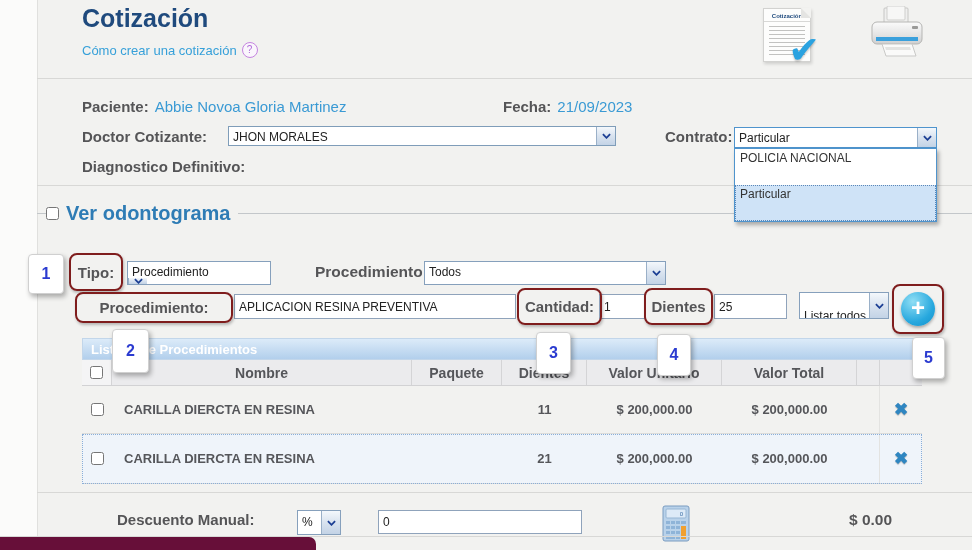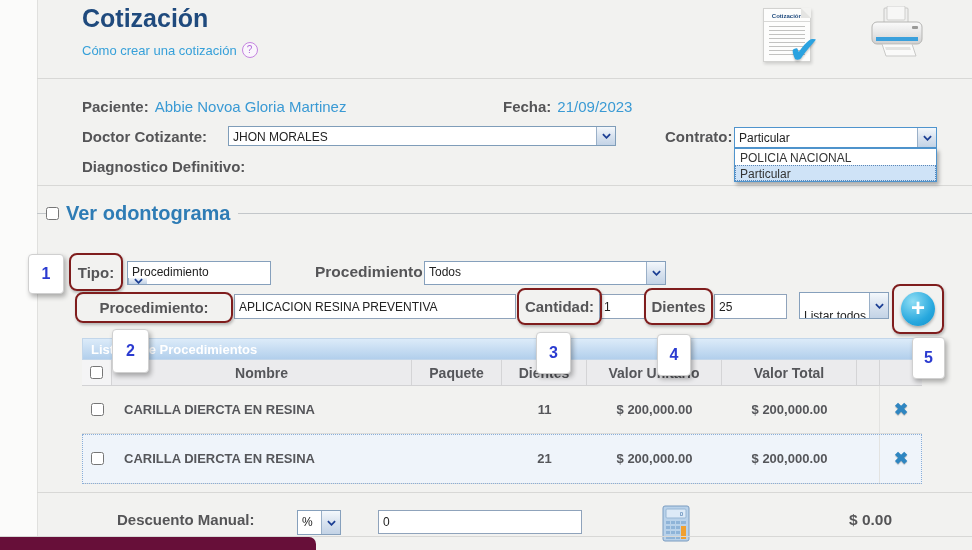--- a/index.html
+++ b/index.html
@@ -38,21 +38,21 @@
   .tbody-row .c-name{justify-content:flex-start;padding-left:12px;}
   .tbody-row .c-sp{border-right:1px solid #e3e3e1;height:100%;}
   .row-selected{background:#eff4fa;outline:1px dotted #8aaed8;outline-offset:-1px;height:50px;}
   .xicon{color:#2f86c1;font-size:17px;font-weight:bold;text-shadow:0 1px 1px rgba(0,0,0,.25);cursor:pointer;}
   
   .helpicon{display:inline-block;width:14px;height:14px;border:1px solid #c584e0;border-radius:50%;color:#b06ad8;font-size:10px;line-height:13px;text-align:center;margin-left:5px;background:#faf6fc;}
   .plusbtn{width:34px;height:34px;border-radius:50%;background:radial-gradient(circle at 35% 28%,#8fdef4,#27a8de 62%,#1390ca);color:#fff;font-size:24px;font-weight:bold;text-align:center;line-height:31px;box-shadow:0 2px 3px rgba(0,0,0,.3);cursor:pointer;}
   .chk{width:13px;height:13px;accent-color:#5b87b8;margin:0;}
   
   .ddlist{position:absolute;left:734px;top:148px;width:203px;background:#fff;border:1px solid #4f94cd;box-shadow:2px 3px 4px rgba(0,0,0,.3);z-index:50;box-sizing:border-box;}
-  .ddopt{height:16px;font-size:12px;color:#333;padding:2px 0 0 5px;box-sizing:border-box;white-space:nowrap;}
+  .ddopt{height:36px;font-size:12px;color:#333;padding:2px 0 0 5px;box-sizing:border-box;white-space:nowrap;}
   .ddopt.sel-opt{background:#cfe3f7;outline:1px dotted #5b87b8;outline-offset:-1px;}
   
   .fsline{height:1px;background:#c3c7ca;}
   
   .docicon{position:absolute;left:763px;top:8px;width:46px;height:52px;background:#fdfdfc;border:1px solid #d2d2d0;box-shadow:1px 2px 3px rgba(0,0,0,.15);cursor:pointer;}
   .docicon .fold{position:absolute;right:-1px;top:-1px;width:0;height:0;border-left:10px solid #e4e4e2;border-top:10px solid #f2f2f0;}
   .docicon .minihead{font-size:6px;font-weight:bold;color:#1f4a7d;text-align:center;margin-top:4px;border-bottom:1px solid #d8d8d6;padding-bottom:2px;}
   .docicon .lines{margin:4px 5px 0 5px;height:30px;background:repeating-linear-gradient(#c2c2c0 0 1px,transparent 1px 4px);}
   .docicon .check{position:absolute;right:-10px;bottom:-8px;font-size:38px;color:#2aa2e0;text-shadow:0 2px 2px rgba(0,0,0,.2);line-height:1;}
   .printicon{position:absolute;left:866px;top:6px;cursor:pointer;}

